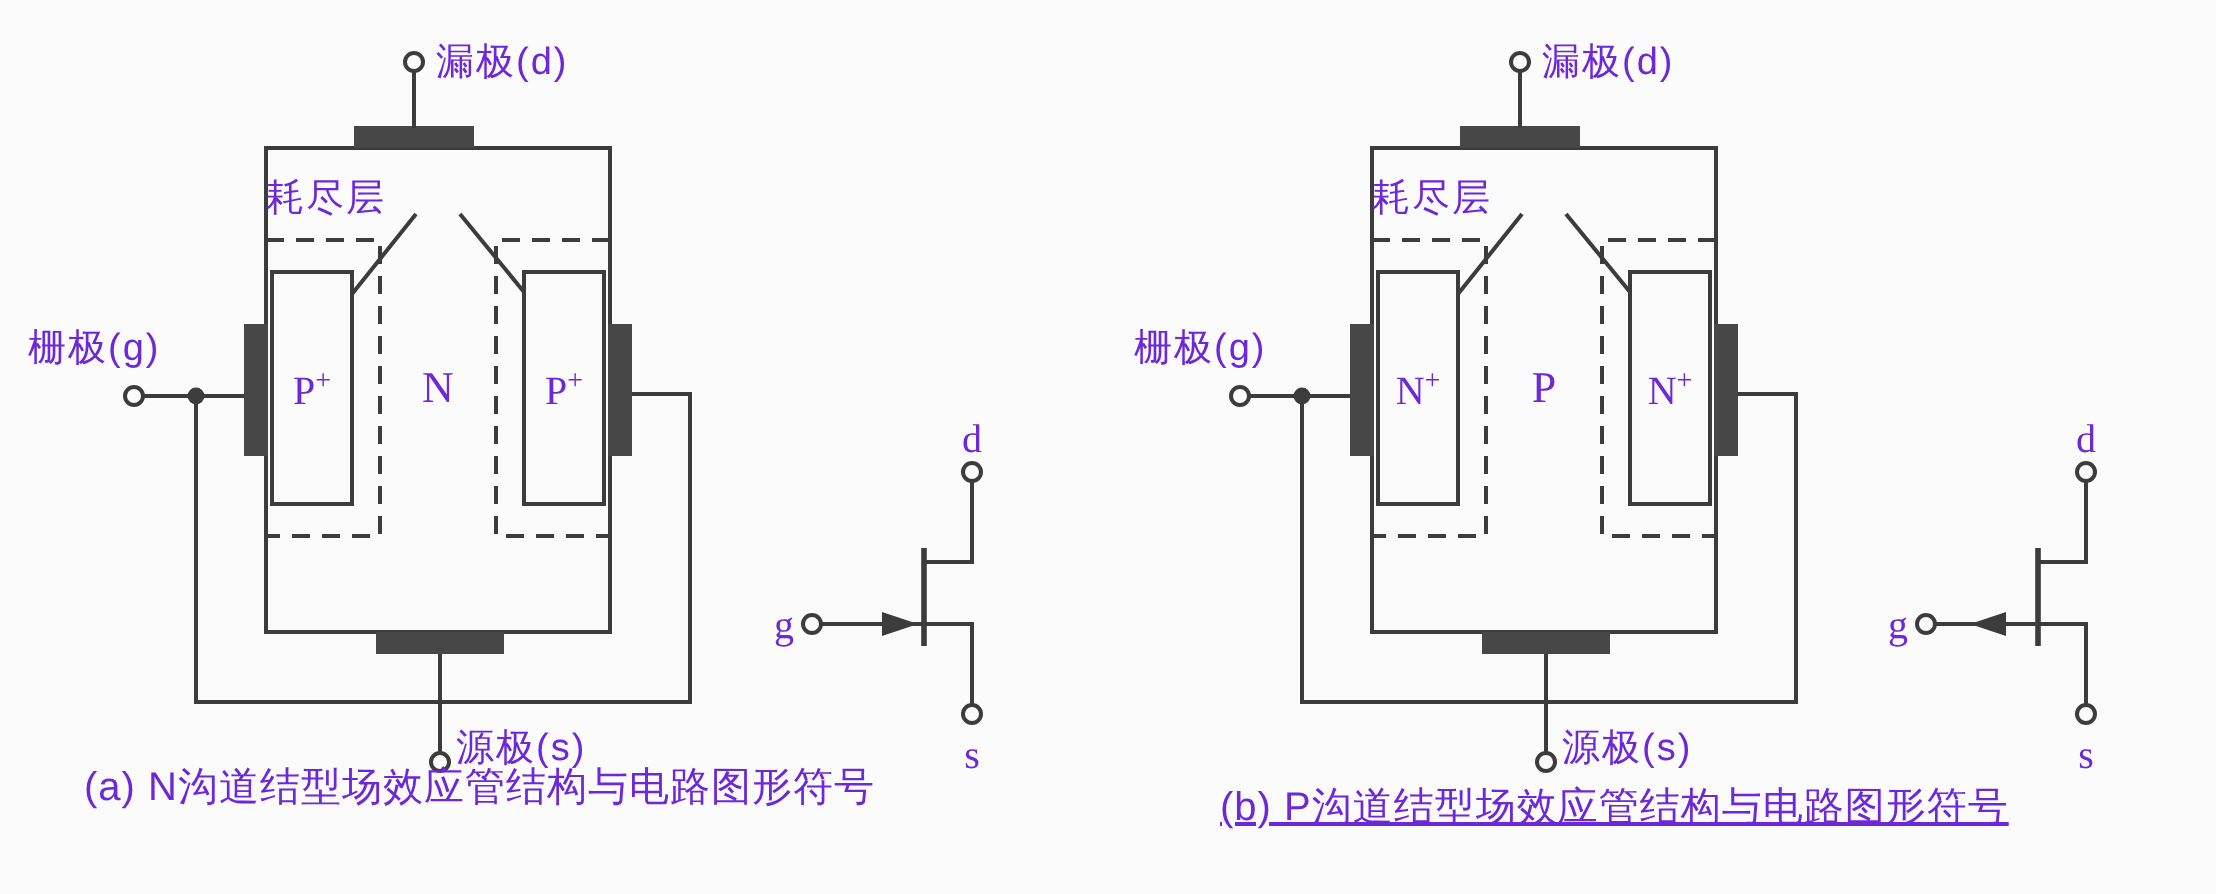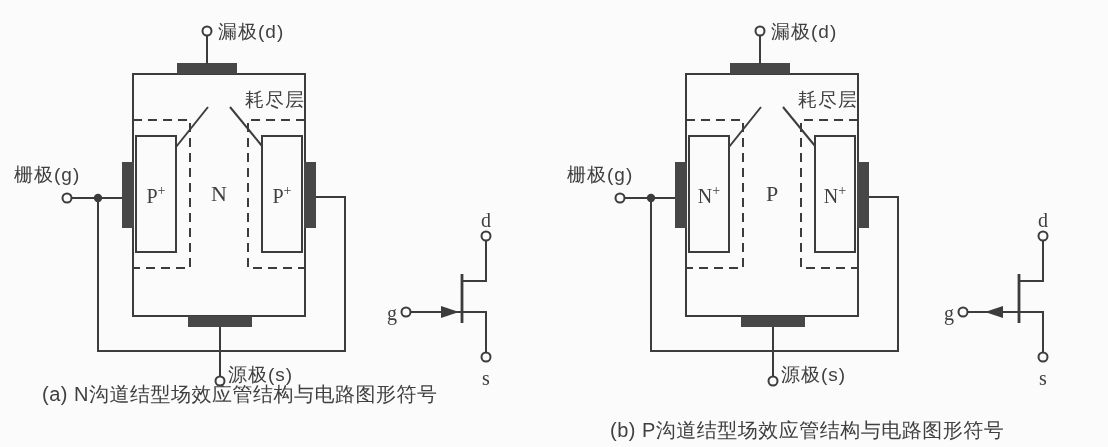--- a/index.html
+++ b/index.html
@@ -2,26 +2,26 @@
 <html><head>
 <meta charset="utf-8">
 <style>
   html,body{margin:0;padding:0;background:#fbfbfb;}
   #stage{
     position:relative;width:1108px;height:447px;background:#fbfbfb;
     font-family:"Liberation Sans",sans-serif;color:#2e2e2e;overflow:hidden;
   }
   #linework{position:absolute;left:0;top:0;}
   .lbl{position:absolute;line-height:1.15;white-space:nowrap;
-       font-size:19px;color:#404040;letter-spacing:1px;}
+       font-size:19px;color:#6d28d9;letter-spacing:1px;}
   .serif{font-family:"Liberation Serif","DejaVu Serif",serif;letter-spacing:0;}
   .region{width:40px;text-align:center;font-size:20px;}
   .region sup{font-size:14px;line-height:0;}
   .channel{width:58px;text-align:center;font-size:22px;}
-  .depl{width:172px;text-align:right;}
+  .depl{width:172px;text-align:left;}
   .caption{font-size:20px;letter-spacing:0.5px;}
   .pin{font-size:20px;width:20px;text-align:center;}
 </style>
 </head>
 <body>
 
 <div id="stage">
 
   <svg id="linework" width="1108" height="447" viewBox="0 0 1108 447">
     <defs>
@@ -84,19 +84,19 @@
   </div>
 
   <div>
     <div class="lbl" style="left:771px;top:21px;">漏极(d)</div>
     <div class="lbl depl" style="left:686px;top:89px;">耗尽层</div>
     <div class="lbl" style="left:567px;top:164px;">栅极(g)</div>
     <div class="lbl serif region" style="left:689px;top:185px;"><span>N</span><sup>+</sup></div>
     <div class="lbl serif channel" style="left:743px;top:181px;">P</div>
     <div class="lbl serif region" style="left:815px;top:185px;"><span>N</span><sup>+</sup></div>
     <div class="lbl" style="left:781px;top:364px;">源极(s)</div>
-    <div class="lbl caption" style="left:610px;top:419px;">(b) P沟道结型场效应管结构与电路图形符号</div>
+    <div class="lbl caption" style="left:610px;top:393px;text-decoration:underline;">(b) P沟道结型场效应管结构与电路图形符号</div>
     <div class="lbl serif pin" style="left:1033px;top:209px;">d</div>
     <div class="lbl serif pin" style="left:939px;top:302px;">g</div>
     <div class="lbl serif pin" style="left:1033px;top:367px;">s</div>
   </div>
 
 </div>
 
 </body></html>

